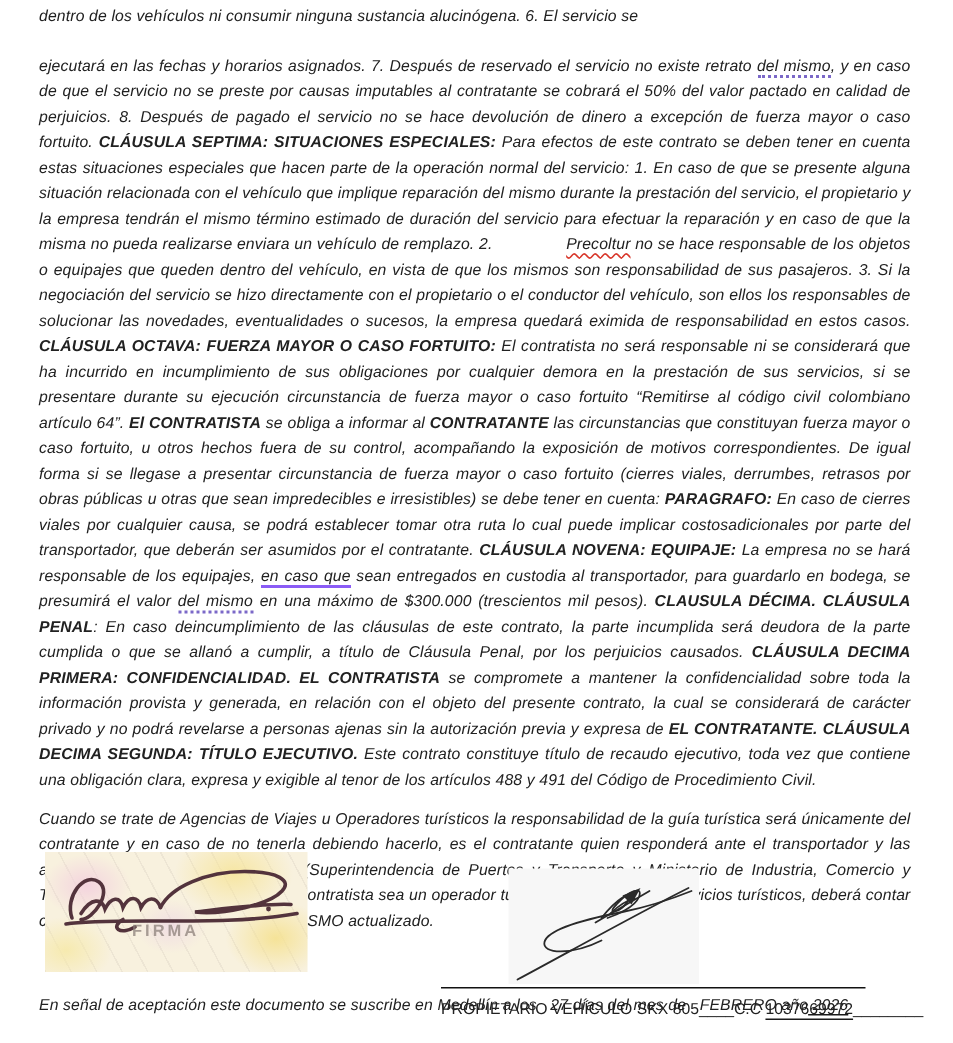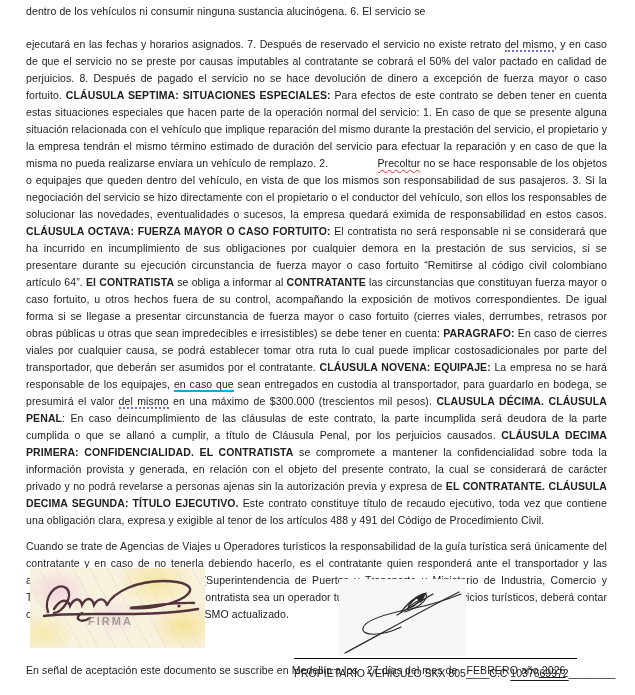--- a/index.html
+++ b/index.html
@@ -18,32 +18,33 @@
   .textblock {
     position: absolute;
     left: 26px; top: 3px; width: 581px;
   }
   .textblock p {
     font-size: 10.5px;
     line-height: 17px;
     text-align: justify;
     color: #212121;
     letter-spacing: 0.1px;
+    font-style: italic;
   }
   p.p-intro   { margin-bottom: 16px; text-align: left; }
   p.p-main    { margin-bottom: 9px; }
   p.p-agencies{ margin-bottom: 0; }
   p.p-date    { margin-top: 39px; text-align: left; white-space: pre-wrap; }
 
   .b { font-weight: bold; }
   .m-dotted { border-bottom: 2px dotted #7b68c8; padding-bottom: 0px; }
   .m-wavy   { text-decoration: underline; text-decoration-style: wavy;
               text-decoration-color: #d8362a; text-decoration-thickness: 1px;
               text-underline-offset: 2px; margin-left: 46px; }
-  .m-blue   { border-bottom: 2px solid #0ea5e9; }
+  .m-blue   { border-bottom: 2px solid #8b5cf6; }
   .m-under  { text-decoration: underline; text-decoration-color: #1a1a1a;
               text-underline-offset: 2.5px; text-decoration-thickness: 1px; }
 
   
   .sig-left-img {
     position: absolute; left: 30px; top: 568px;
     width: 175px; height: 80px;
     background-color: #f8f1de;
     background-image:
       radial-gradient(42px 30px at 16% 28%, rgba(243,210,222,.95), transparent 70%),

